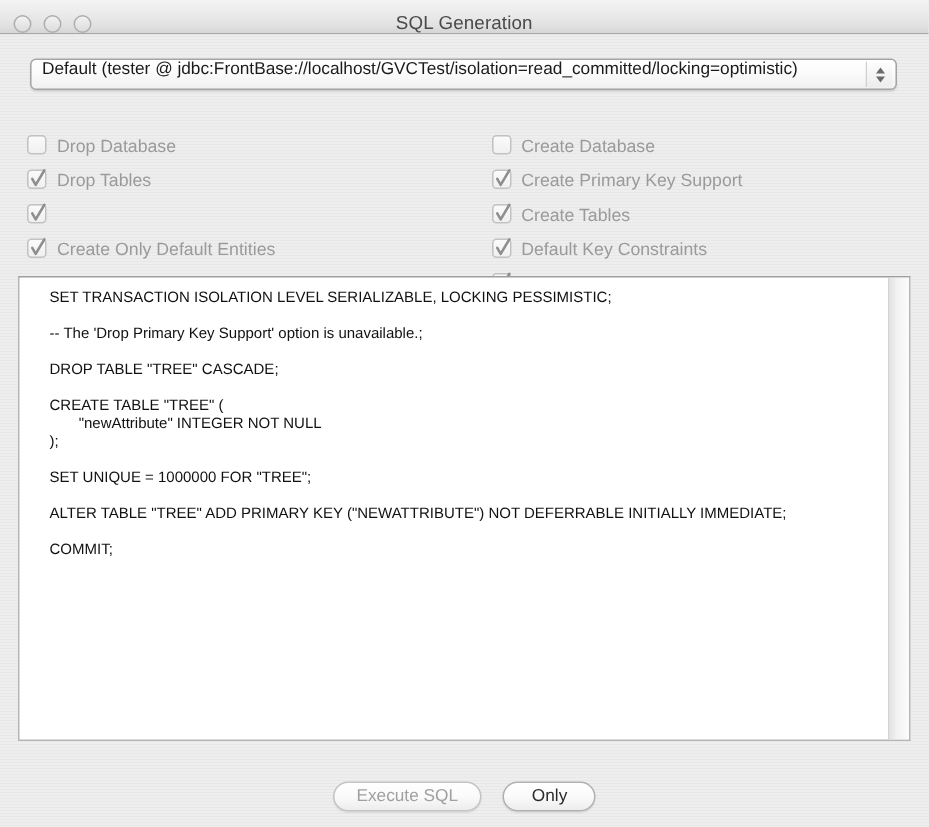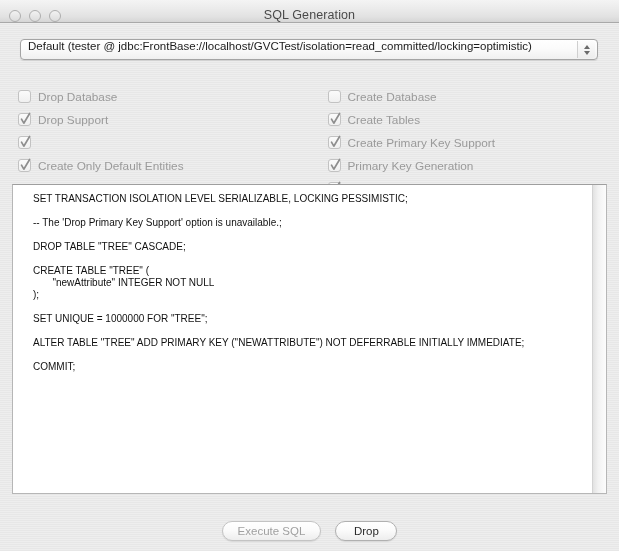--- a/index.html
+++ b/index.html
@@ -251,21 +251,21 @@
           <div class="cbrow">
             <div class="cbox"></div>
             <div class="cblabel">Drop Database</div>
           </div>
           <div class="cbrow">
             <div class="cbox">
               <svg width="13" height="15" viewBox="0 0 13 15">
                 <path d="M2.5 7.2 L4.8 11.2 L10.6 1.5" fill="none" stroke="#8e8e8e" stroke-width="1.7" stroke-linecap="round" stroke-linejoin="round"></path>
               </svg>
             </div>
-            <div class="cblabel">Drop Support</div>
+            <div class="cblabel">Drop Tables</div>
           </div>
           <div class="cbrow">
             <div class="cbox">
               <svg width="13" height="15" viewBox="0 0 13 15">
                 <path d="M2.5 7.2 L4.8 11.2 L10.6 1.5" fill="none" stroke="#8e8e8e" stroke-width="1.7" stroke-linecap="round" stroke-linejoin="round"></path>
               </svg>
             </div>
           </div>
           <div class="cbrow">
             <div class="cbox">
@@ -280,37 +280,37 @@
           <div class="cbrow">
             <div class="cbox"></div>
             <div class="cblabel">Create Database</div>
           </div>
           <div class="cbrow">
             <div class="cbox">
               <svg width="13" height="15" viewBox="0 0 13 15">
                 <path d="M2.5 7.2 L4.8 11.2 L10.6 1.5" fill="none" stroke="#8e8e8e" stroke-width="1.7" stroke-linecap="round" stroke-linejoin="round"></path>
               </svg>
             </div>
+            <div class="cblabel">Create Primary Key Support</div>
+          </div>
+          <div class="cbrow">
+            <div class="cbox">
+              <svg width="13" height="15" viewBox="0 0 13 15">
+                <path d="M2.5 7.2 L4.8 11.2 L10.6 1.5" fill="none" stroke="#8e8e8e" stroke-width="1.7" stroke-linecap="round" stroke-linejoin="round"></path>
+              </svg>
+            </div>
             <div class="cblabel">Create Tables</div>
           </div>
           <div class="cbrow">
             <div class="cbox">
               <svg width="13" height="15" viewBox="0 0 13 15">
                 <path d="M2.5 7.2 L4.8 11.2 L10.6 1.5" fill="none" stroke="#8e8e8e" stroke-width="1.7" stroke-linecap="round" stroke-linejoin="round"></path>
               </svg>
             </div>
-            <div class="cblabel">Create Primary Key Support</div>
-          </div>
-          <div class="cbrow">
-            <div class="cbox">
-              <svg width="13" height="15" viewBox="0 0 13 15">
-                <path d="M2.5 7.2 L4.8 11.2 L10.6 1.5" fill="none" stroke="#8e8e8e" stroke-width="1.7" stroke-linecap="round" stroke-linejoin="round"></path>
-              </svg>
-            </div>
-            <div class="cblabel">Primary Key Generation</div>
+            <div class="cblabel">Default Key Constraints</div>
           </div>
           <div class="cbrow">
             <div class="cbox">
               <svg width="13" height="15" viewBox="0 0 13 15">
                 <path d="M2.5 7.2 L4.8 11.2 L10.6 1.5" fill="none" stroke="#8e8e8e" stroke-width="1.7" stroke-linecap="round" stroke-linejoin="round"></path>
               </svg>
             </div>
             <div class="cblabel">Foreign Key Constraints</div>
           </div>
         </div>
@@ -330,17 +330,17 @@
 SET UNIQUE = 1000000 FOR "TREE";
 
 ALTER TABLE "TREE" ADD PRIMARY KEY ("NEWATTRIBUTE") NOT DEFERRABLE INITIALLY IMMEDIATE;
 
 COMMIT;</div>
       <div class="sqlscroll"></div>
     </div>
 
     <div class="footer">
       <div class="btn disabled">Execute SQL</div>
-      <div class="btn">Drop</div>
+      <div class="btn">Only</div>
     </div>
 
   </div>
 </div>
 
 </body></html>

